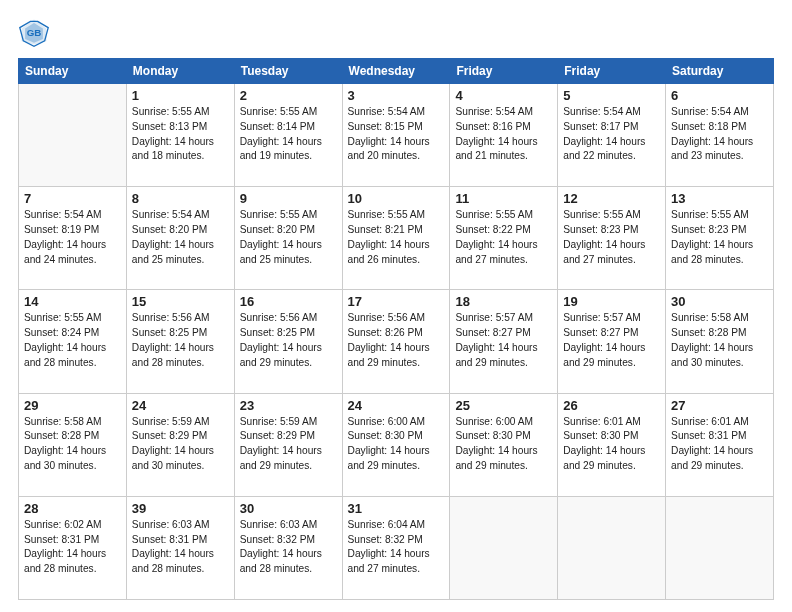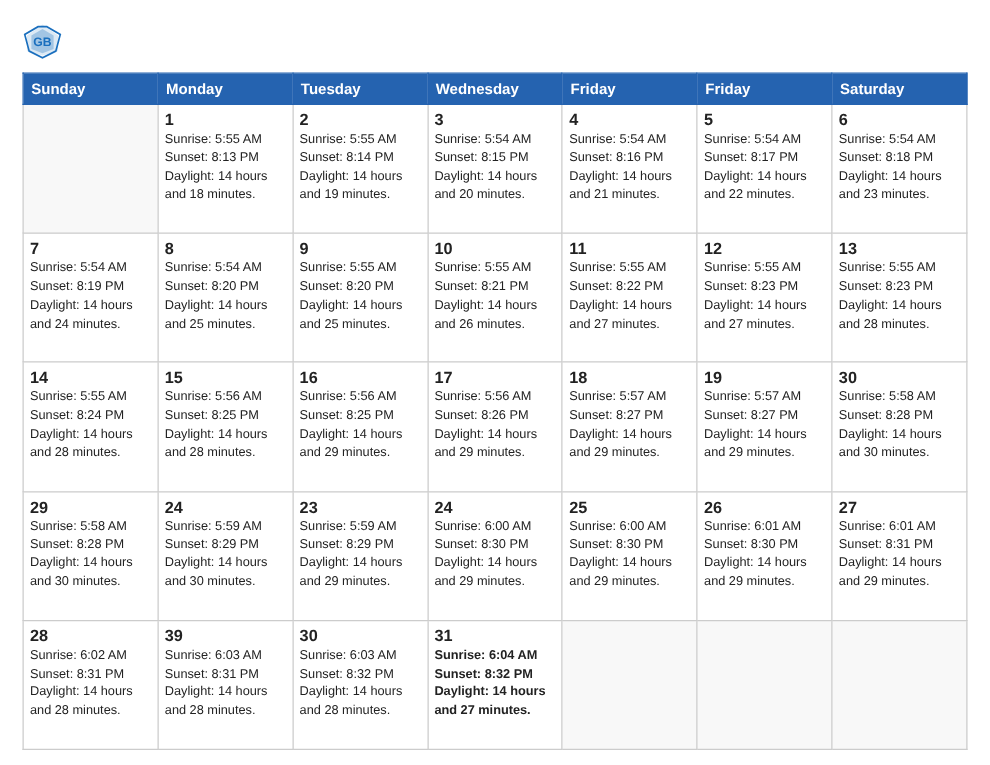--- a/index.html
+++ b/index.html
@@ -349,21 +349,21 @@
           </td>
           <td>
             <div class="day-number">30</div>
             <div class="day-detail" style="white-space: pre-line;">Sunrise: 6:03 AM
 Sunset: 8:32 PM
 Daylight: 14 hours
 and 28 minutes.</div>
           </td>
           <td>
             <div class="day-number">31</div>
-            <div class="day-detail" style="white-space: pre-line; font-weight: bold;">Sunrise: 6:04 AM
+            <div class="day-detail" style="white-space: pre-line;">Sunrise: 6:04 AM
 Sunset: 8:32 PM
 Daylight: 14 hours
 and 27 minutes.</div>
           </td>
           <td class="empty"></td>
           <td class="empty"></td>
           <td class="empty"></td>
         </tr>
       </tbody>
   </table>

